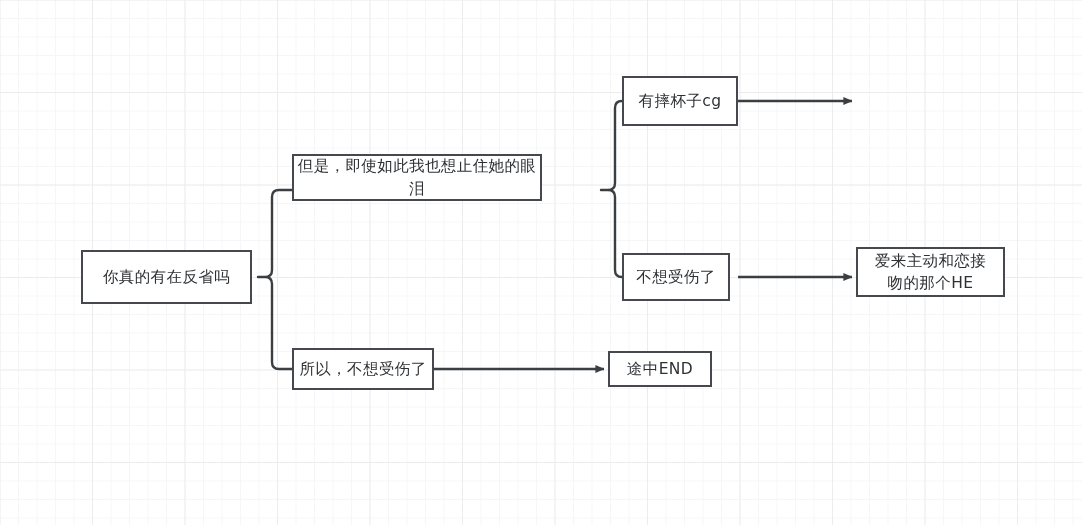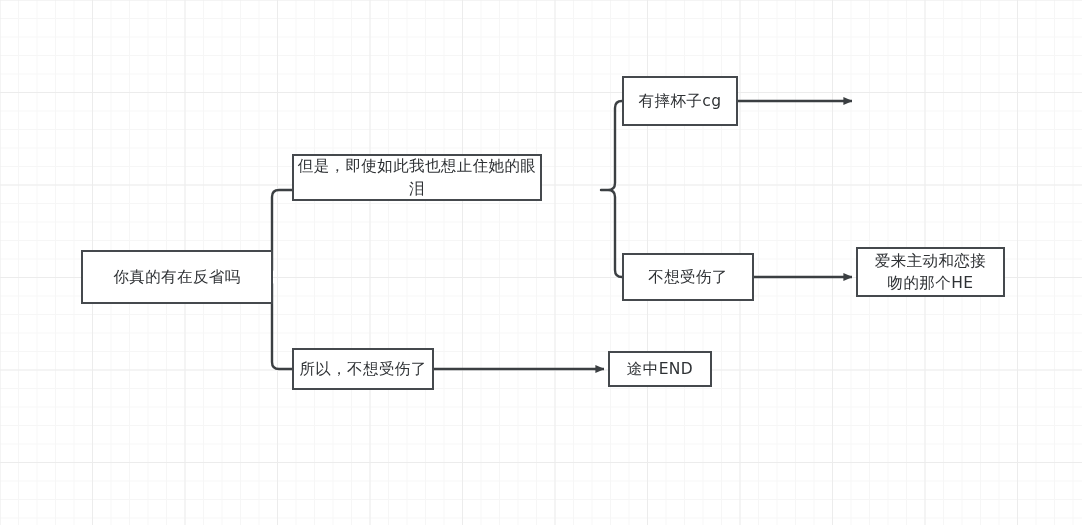--- a/index.html
+++ b/index.html
@@ -78,29 +78,29 @@
              M608,190 Q615,190 615,197
              L615,270 Q615,277 622,277 L622,277" fill="none" stroke="#3b3f42" stroke-width="2.4" stroke-linecap="round" stroke-linejoin="round"></path>
 
     <line x1="738" y1="101" x2="852" y2="101" stroke="#3b3f42" stroke-width="2.4" marker-end="url(#arrowhead)"></line>
 
     <line x1="738" y1="277" x2="852" y2="277" stroke="#3b3f42" stroke-width="2.4" marker-end="url(#arrowhead)"></line>
 
     <line x1="434" y1="369" x2="604" y2="369" stroke="#3b3f42" stroke-width="2.4" marker-end="url(#arrowhead)"></line>
   </svg>
 
-  <div class="node" style="left:81px; top:250px; width:192px; height:54px;">你真的有在反省吗</div>
+  <div class="node" style="left:81px; top:250px; width:171px; height:54px;">你真的有在反省吗</div>
 
   <div class="node" style="left:292px; top:154px; width:250px; height:47px;">但是，即使如此我也想止住她的眼泪</div>
 
   <div class="node" style="left:292px; top:348px; width:142px; height:42px;">所以，不想受伤了</div>
 
   <div class="node" style="left:622px; top:76px; width:116px; height:50px;">有摔杯子cg</div>
 
-  <div class="node" style="left:622px; top:253px; width:132px; height:48px;">不想受伤了</div>
+  <div class="node" style="left:622px; top:253px; width:108px; height:48px;">不想受伤了</div>
 
 
   <div class="node" style="left:856px; top:247px; width:149px; height:50px;">爱来主动和恋接
 吻的那个HE</div>
 
   <div class="node" style="left:608px; top:351px; width:104px; height:36px;">途中END</div>
 
 </div>
 
 </body></html>

